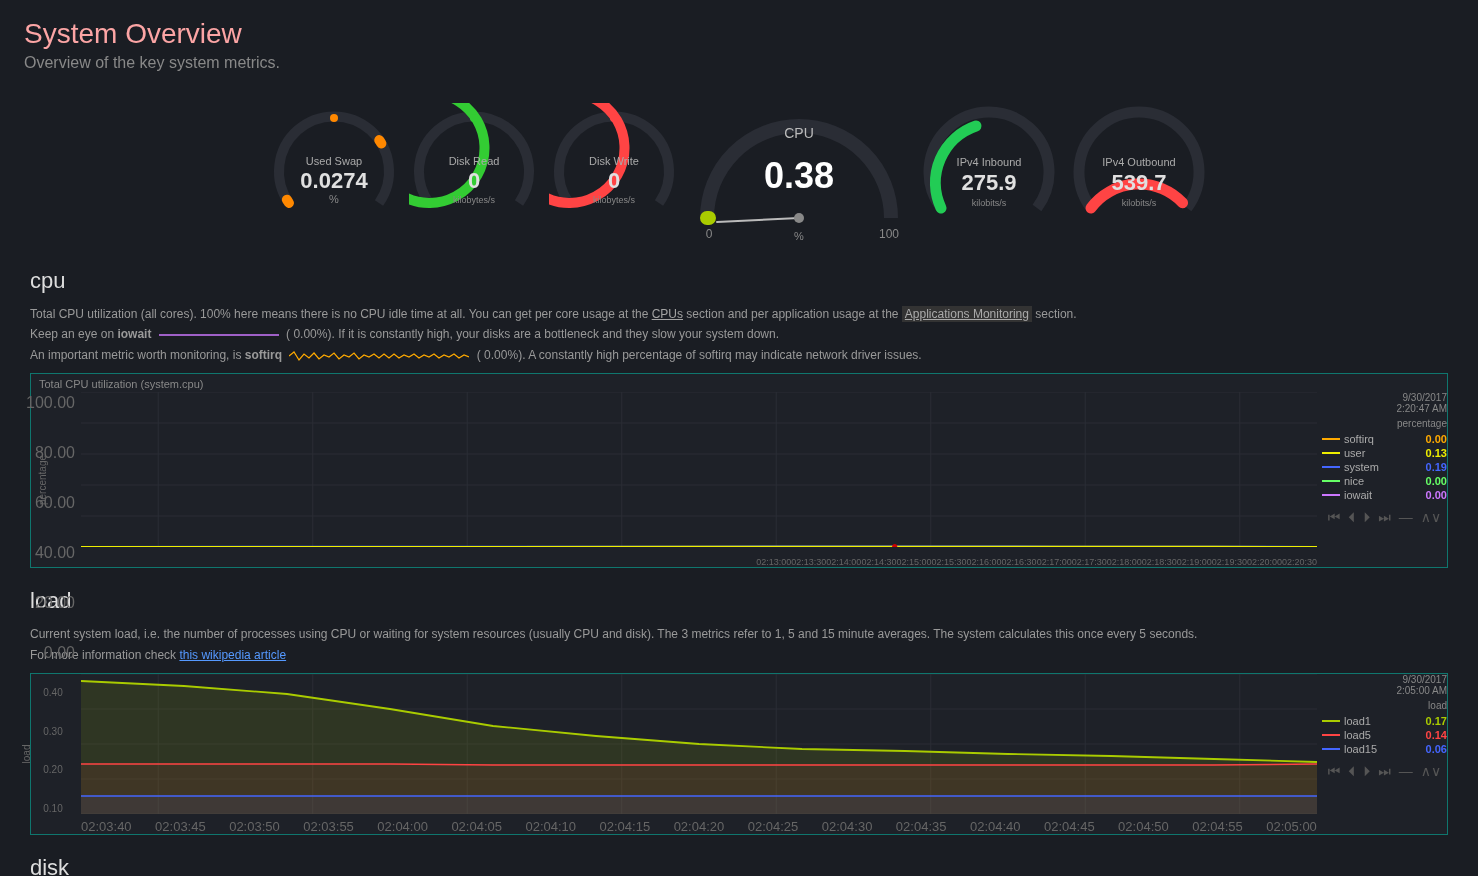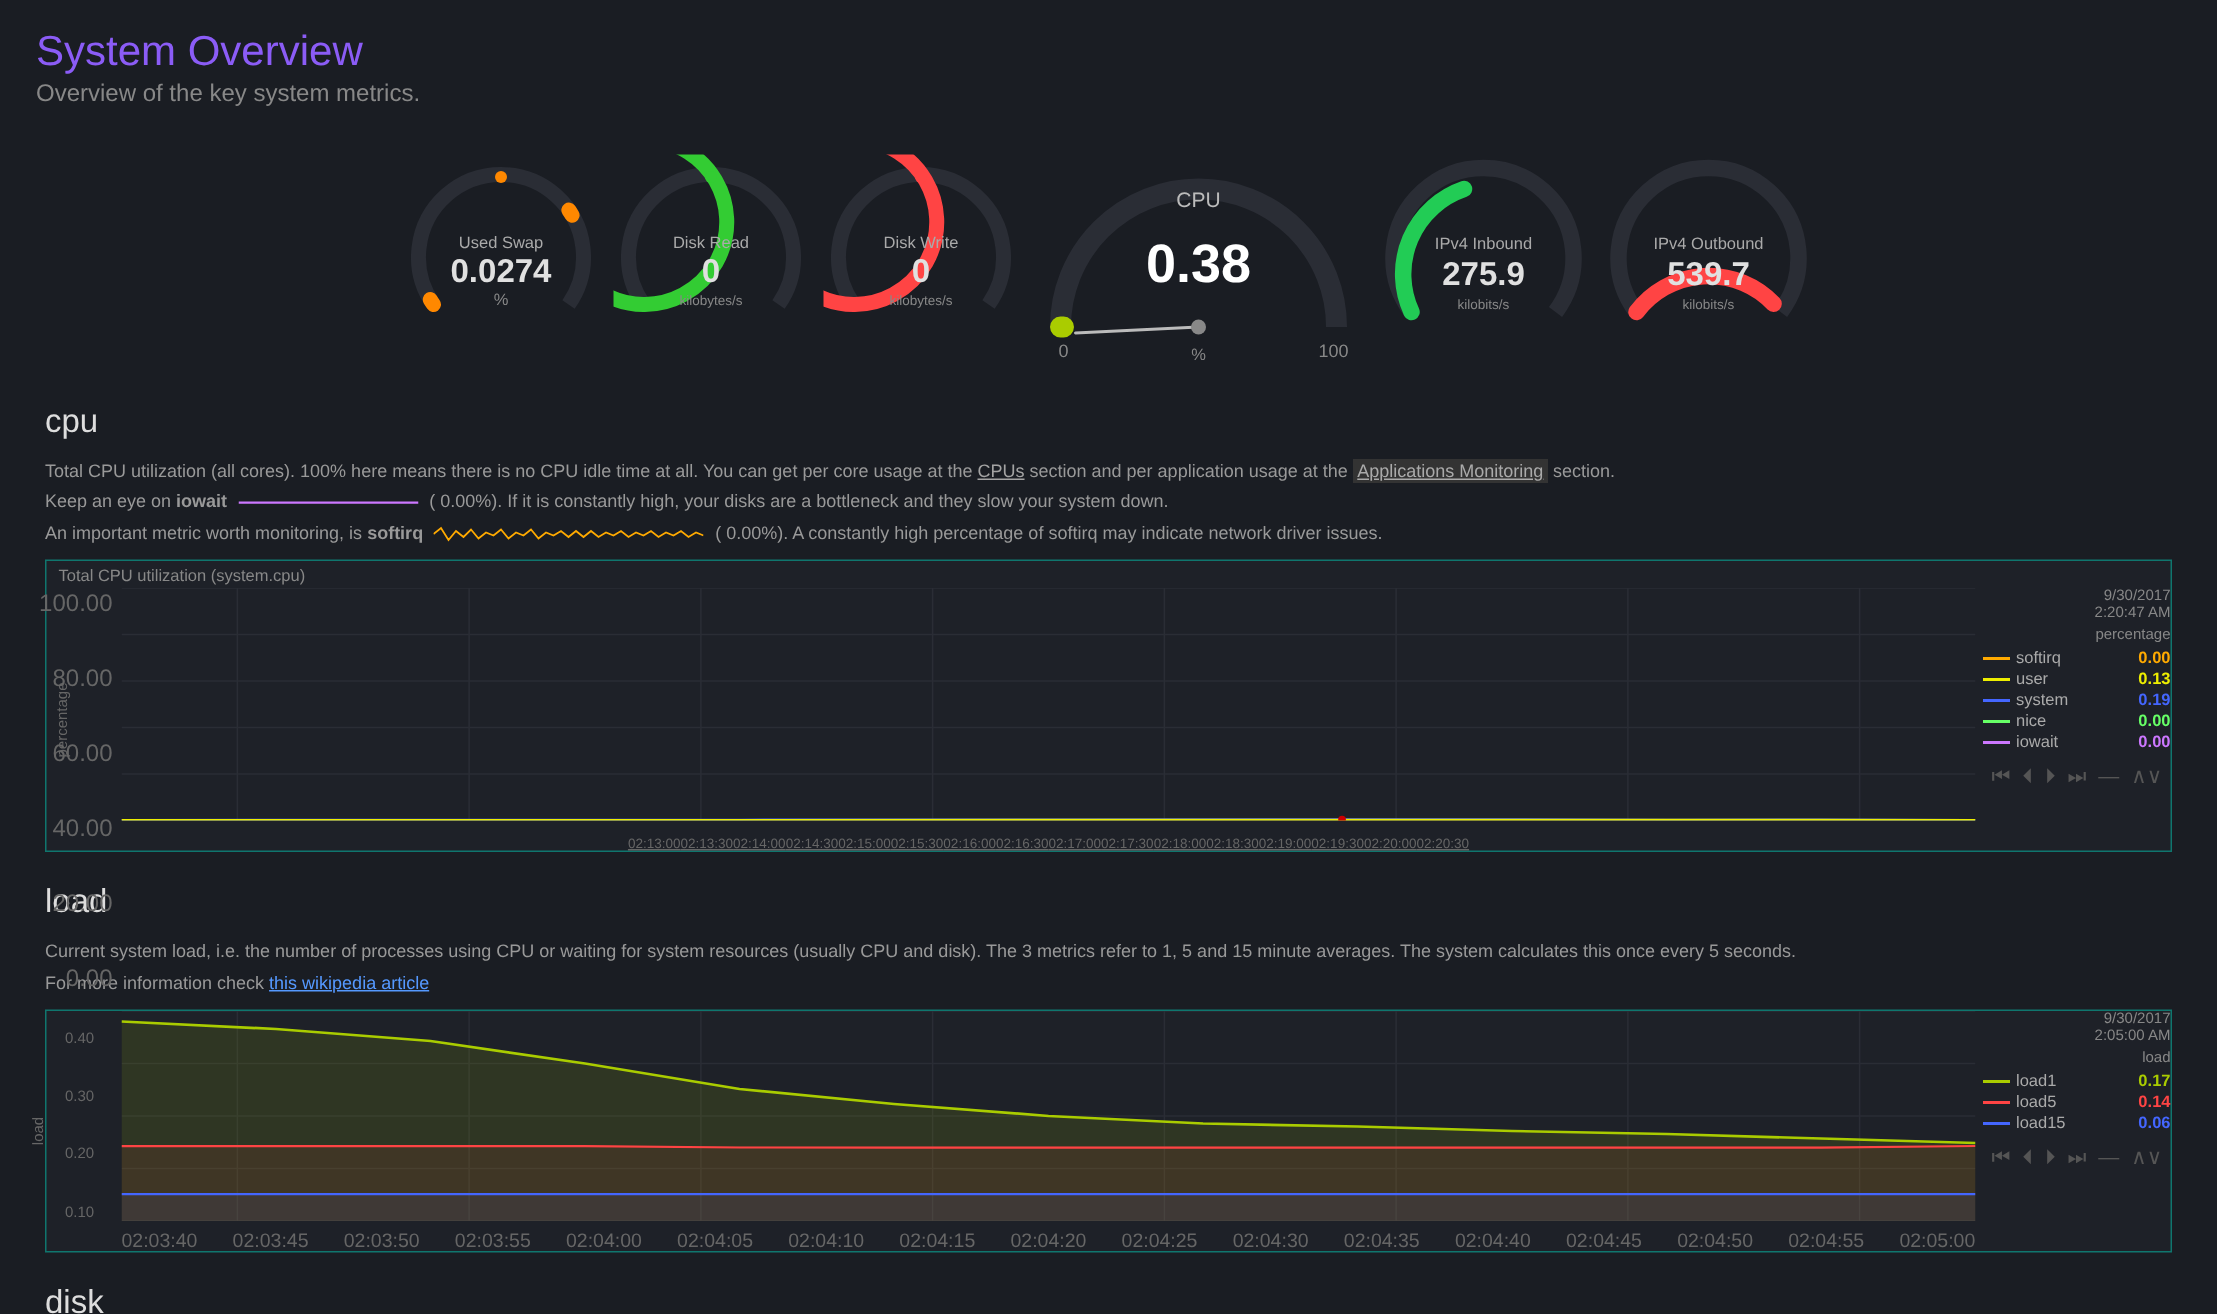--- a/index.html
+++ b/index.html
@@ -11,21 +11,21 @@
       min-height: 876px;
       width: 1478px;
       overflow-x: hidden;
     }
 
     .page-header {
       padding: 18px 24px 6px 24px;
     }
     .page-title {
       font-size: 28px;
-      color: #8b5cf6;
+      color: #fca5a5;
       font-weight: 300;
     }
     .page-subtitle {
       font-size: 16px;
       color: #888;
       margin-top: 4px;
     }
 
     
     .gauges-row {
@@ -237,21 +237,21 @@
         <line x1="975" y1="0" x2="975" y2="155" stroke="#2a2d35" stroke-width="1"></line>
         <line x1="1125" y1="0" x2="1125" y2="155" stroke="#2a2d35" stroke-width="1"></line>
 
         <polyline points="0,154.7 200,154.6 400,154.5 600,154.4 800,154.3 900,154.3 950,154.4 1000,154.5 1100,154.4 1200,154.7" fill="none" stroke="#4466ff" stroke-width="1.5"></polyline>
 
         <polyline points="0,154.8 200,154.7 400,154.7 600,154.6 800,154.6 950,154.5 1100,154.5 1200,154.8" fill="none" stroke="#eeee00" stroke-width="1.5"></polyline>
 
         <circle cx="790" cy="154.4" r="2.5" fill="#cc0000"></circle>
       </svg>
 
-      <div style="position:absolute;bottom:0;left:50px;right:130px;display:flex;justify-content:center;font-size:9px;color:#666;text-decoration:underline;">
+      <div style="position:absolute;bottom:0;left:50px;right:130px;display:flex;justify-content:flex-end;font-size:9px;color:#666;">
         <span>02:13:00</span>
         <span>02:13:30</span>
         <span>02:14:00</span>
         <span>02:14:30</span>
         <span>02:15:00</span>
         <span>02:15:30</span>
         <span>02:16:00</span>
         <span>02:16:30</span>
         <span>02:17:00</span>
         <span>02:17:30</span>

